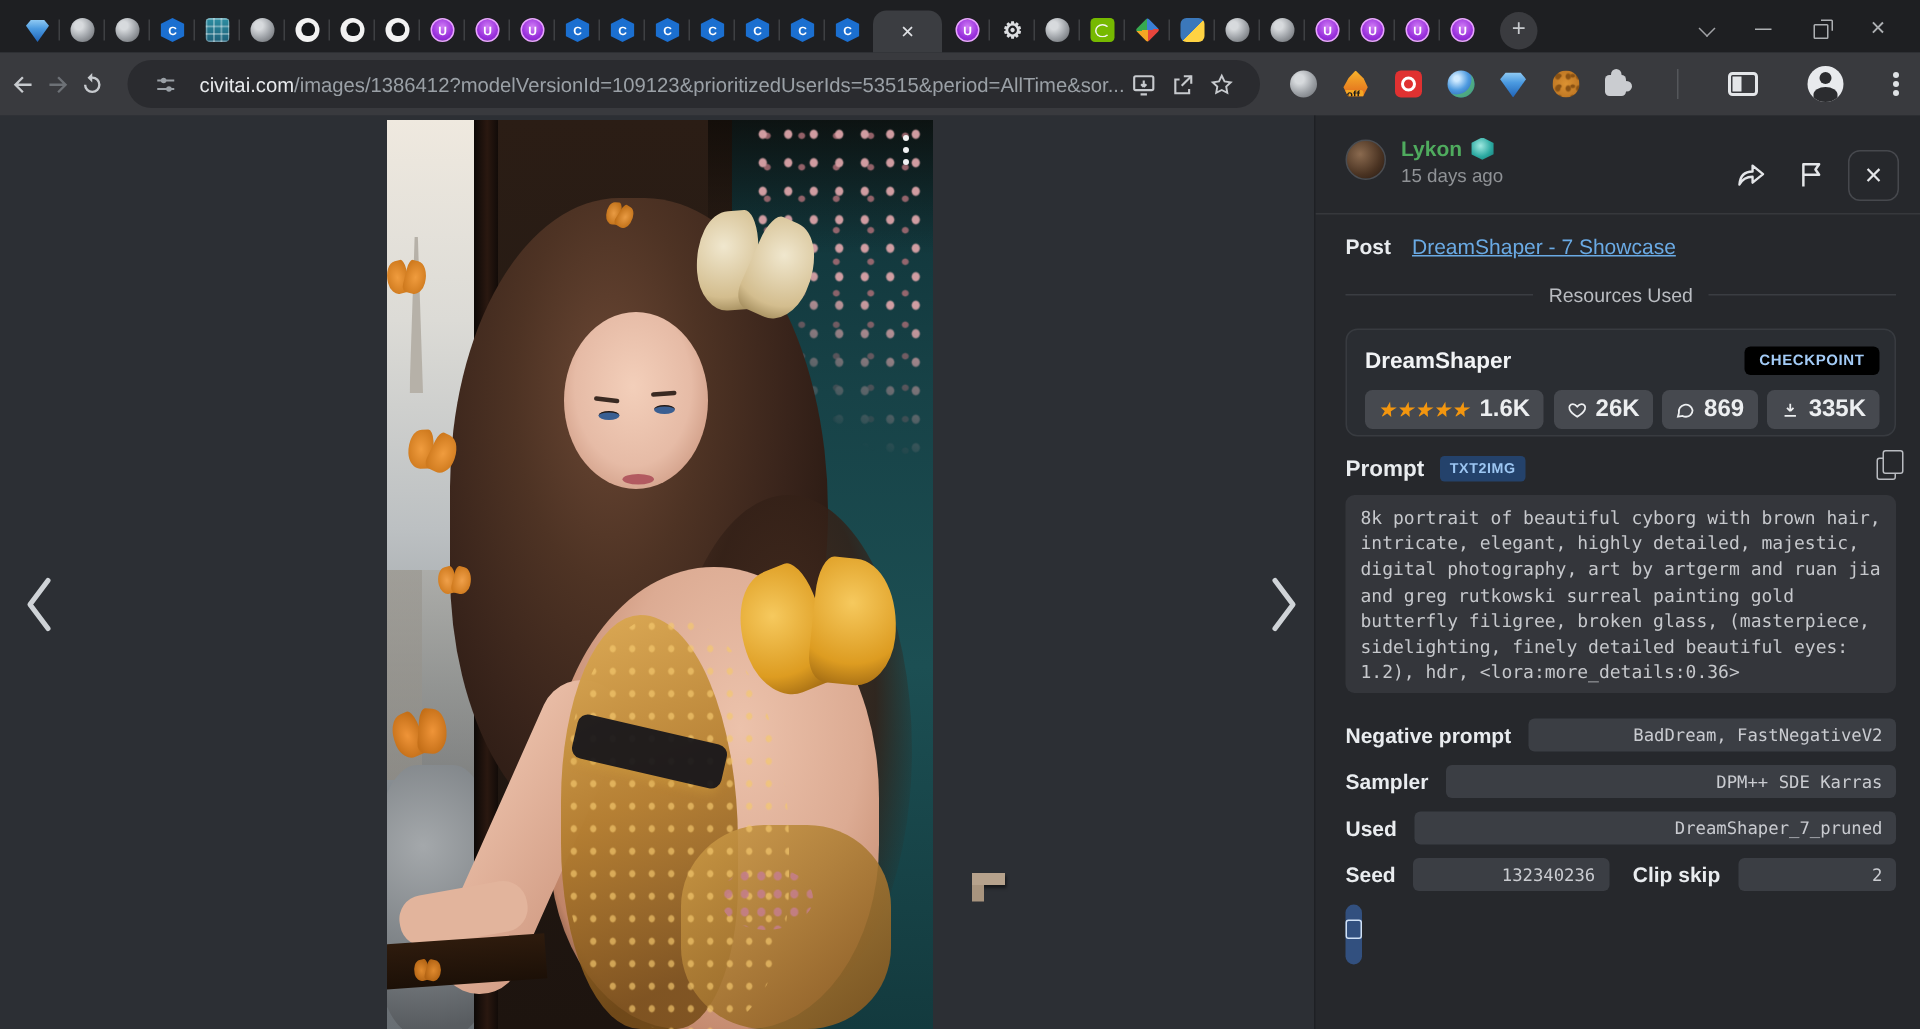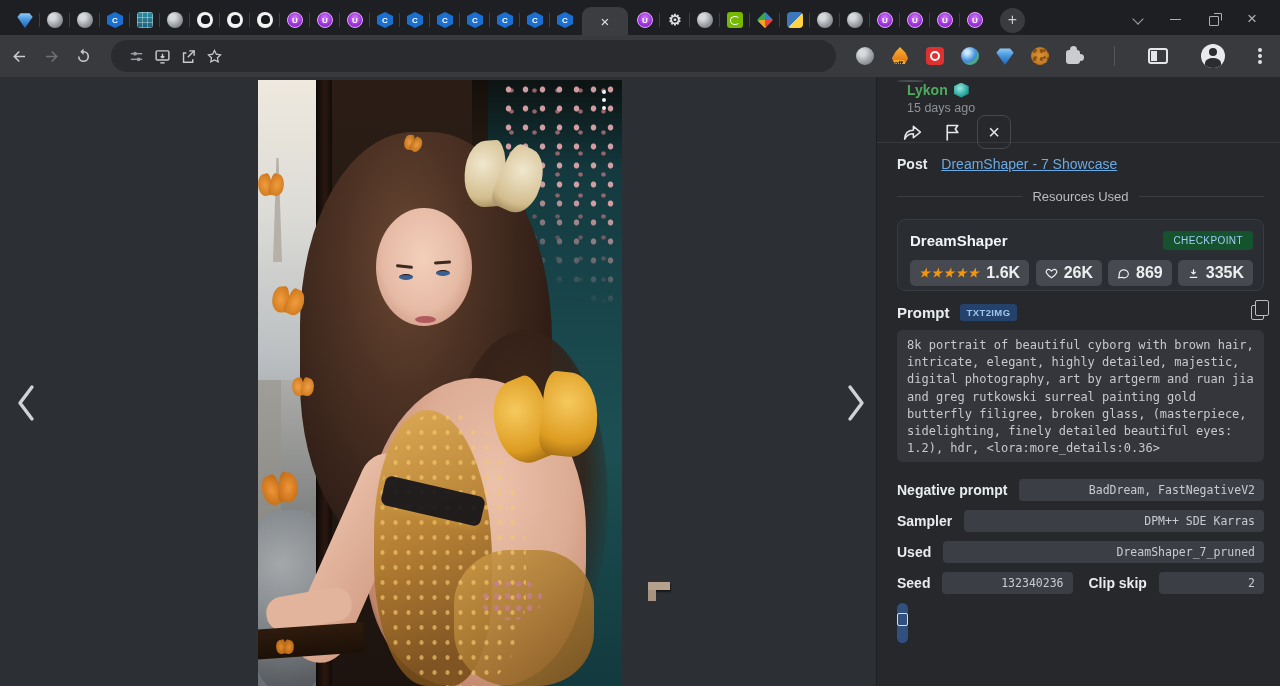--- a/index.html
+++ b/index.html
@@ -180,21 +180,21 @@
   .bf-o5 { left:146px; top:56px;  width:18px; height:15px; transform:rotate(18deg); --w:radial-gradient(#e99b43,#c07018 80%); }
   .bf-o6 { left:18px;  top:560px; width:18px; height:14px; --w:radial-gradient(#e08a2e,#b36414 80%); }
   #photo-menu { position:absolute; right:16px; top:10px; width:4px; height:4px; border-radius:50%; background:#f2f3f4;
                 box-shadow:0 8px 0 #f2f3f4,0 16px 0 #f2f3f4; cursor:pointer; }
   #artifact { position:absolute; left:648px; top:505px; width:22px; height:20px; }
   #artifact::before { content:""; position:absolute; left:0; top:0; width:22px; height:8px; background:#b6a28c; box-shadow:1px 2px 2px rgba(0,0,0,.5); }
   #artifact::after  { content:""; position:absolute; left:0; top:8px; width:8px; height:11px; background:#a8947e; }
 
   
   #panel { width:404px; height:609px; background:#26282c; overflow:hidden; border-left:1px solid #1e2024; }
-  #phdr { height:66px; padding:1px 14px 0 20px; display:flex; border-bottom:1px solid #36383c;flex-direction:column; }
+  #phdr { height:66px; padding:14px 14px 0 20px; display:flex; border-bottom:1px solid #36383c; }
   #pavatar { width:27px; height:27px; border-radius:50%; margin-top:2px;
              background:radial-gradient(circle at 35% 35%,#8a6a4f,#4a3322 60%,#241812); border:1px solid #4a4d52; }
   .hmeta { margin-left:10px; flex:1; }
   .hname-row { display:flex; align-items:center; gap:6px; }
   #uname { color:#4fab5e; font-weight:bold; font-size:14px; }
   #vbadge { width:15px; height:15px; clip-path:polygon(50% 0,100% 25%,100% 75%,50% 100%,0 75%,0 25%);
             background:radial-gradient(circle at 40% 35%,#9fe8e0,#2aa8a0 55%,#15706c); }
   #utime { color:#8f9296; font-size:12.5px; margin-top:3px; }
   .hicons { display:flex; align-items:center; gap:10px; }
   .hic { width:30px; height:30px; display:flex; align-items:center; justify-content:center; cursor:pointer; }
@@ -205,21 +205,21 @@
   #post-row { padding:13px 20px 12px; display:flex; align-items:center; }
   #post-label { font-weight:bold; font-size:14px; }
   #post-link { margin-left:14px; color:#6aaae4; font-size:14px; text-decoration:underline; cursor:pointer; }
   .sec { display:flex; align-items:center; gap:10px; color:#b9bcc1; font-size:13px; margin:2px 16px 0 20px; height:20px; }
   .sec::before,.sec::after { content:""; flex:1; height:1px; background:#3a3d42; }
   .sec.gen { margin-top:18px; }
   #rescard { margin:13px 16px 0 20px; height:72px; background:#2a2d32; border:1px solid #383b40;
              border-radius:8px; padding:11px 10px 0 12px; }
   .rc-top { display:flex; align-items:center; }
   #rc-name { font-weight:bold; font-size:15px; color:#f1f3f5; }
-  #rc-badge { margin-left:auto; background:#14532d; color:#a3cbf6; font-weight:normal; font-size:10px;
+  #rc-badge { margin-left:auto; background:#000000; color:#a3cbf6; font-weight:bold; font-size:10px;
               letter-spacing:.4px; padding:4px 10px; border-radius:4px; cursor:pointer;text-align:right; }
   .rc-stats { display:flex; align-items:center; margin-top:10px; }
   .pill { display:inline-flex; align-items:center; gap:6px; background:#46494f; border-radius:5px;
           padding:4px 9px; font-weight:bold; font-size:16px; color:#eceef0; cursor:pointer; }
   .stars { color:#f3960f; font-size:12px; letter-spacing:1.5px; }
   .star::before { content:"★"; }
   .rc-right { margin-left:auto; display:flex; gap:6px; }
   .pill svg { width:13px; height:13px; }
   #prompt-row { margin:10px 16px 0 20px; display:flex; align-items:center; height:22px; }
   #prompt-label { font-weight:bold; font-size:15px; }
@@ -374,20 +374,21 @@
     </span>
     <div id="omnibox">
       <span class="obtn">
         <svg viewBox="0 0 24 24" stroke="#9aa0a6" stroke-width="2" fill="#9aa0a6">
           <line x1="4" y1="8" x2="20" y2="8"></line>
             <circle cx="10" cy="8" r="2.6" stroke="none"></circle>
           <line x1="4" y1="16" x2="20" y2="16"></line>
             <circle cx="15" cy="16" r="2.6" stroke="none"></circle>
         </svg>
       </span>
+      <span class="url"><span class="host">civitai.com</span><span class="path">/images/1386412?modelVersionId=109123&amp;prioritizedUserIds=53515&amp;period=AllTime&amp;sor...</span></span>
       <span class="obtn">
         <svg viewBox="0 0 24 24" fill="none" stroke="#c7cace" stroke-width="2">
           <rect x="3" y="4" width="18" height="13" rx="1.5"></rect>
             <path d="M9 21h6"></path>
             <path d="M12 8v6m0 0l-2.5-2.5M12 14l2.5-2.5"></path>
         </svg>
       </span>
       <span class="obtn">
         <svg viewBox="0 0 24 24" fill="none" stroke="#c7cace" stroke-width="2">
           <path d="M9 7H5v13h13v-4"></path>

